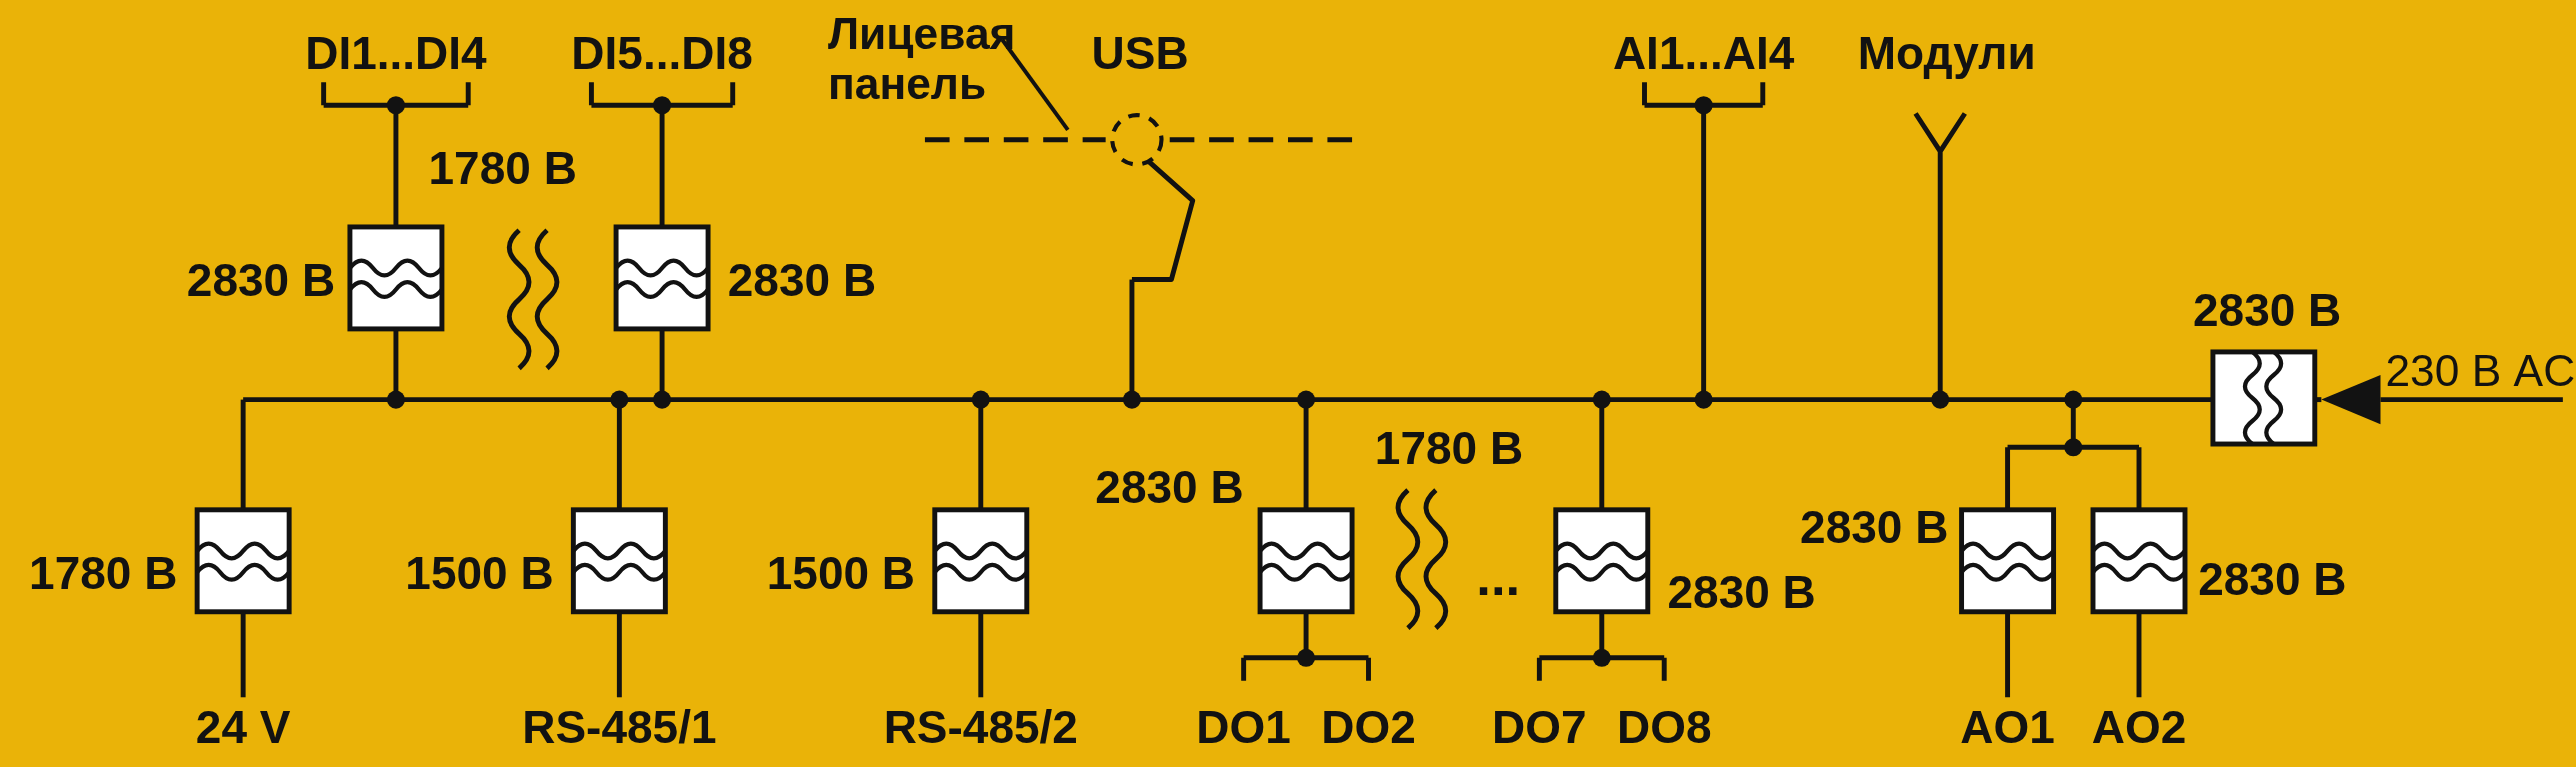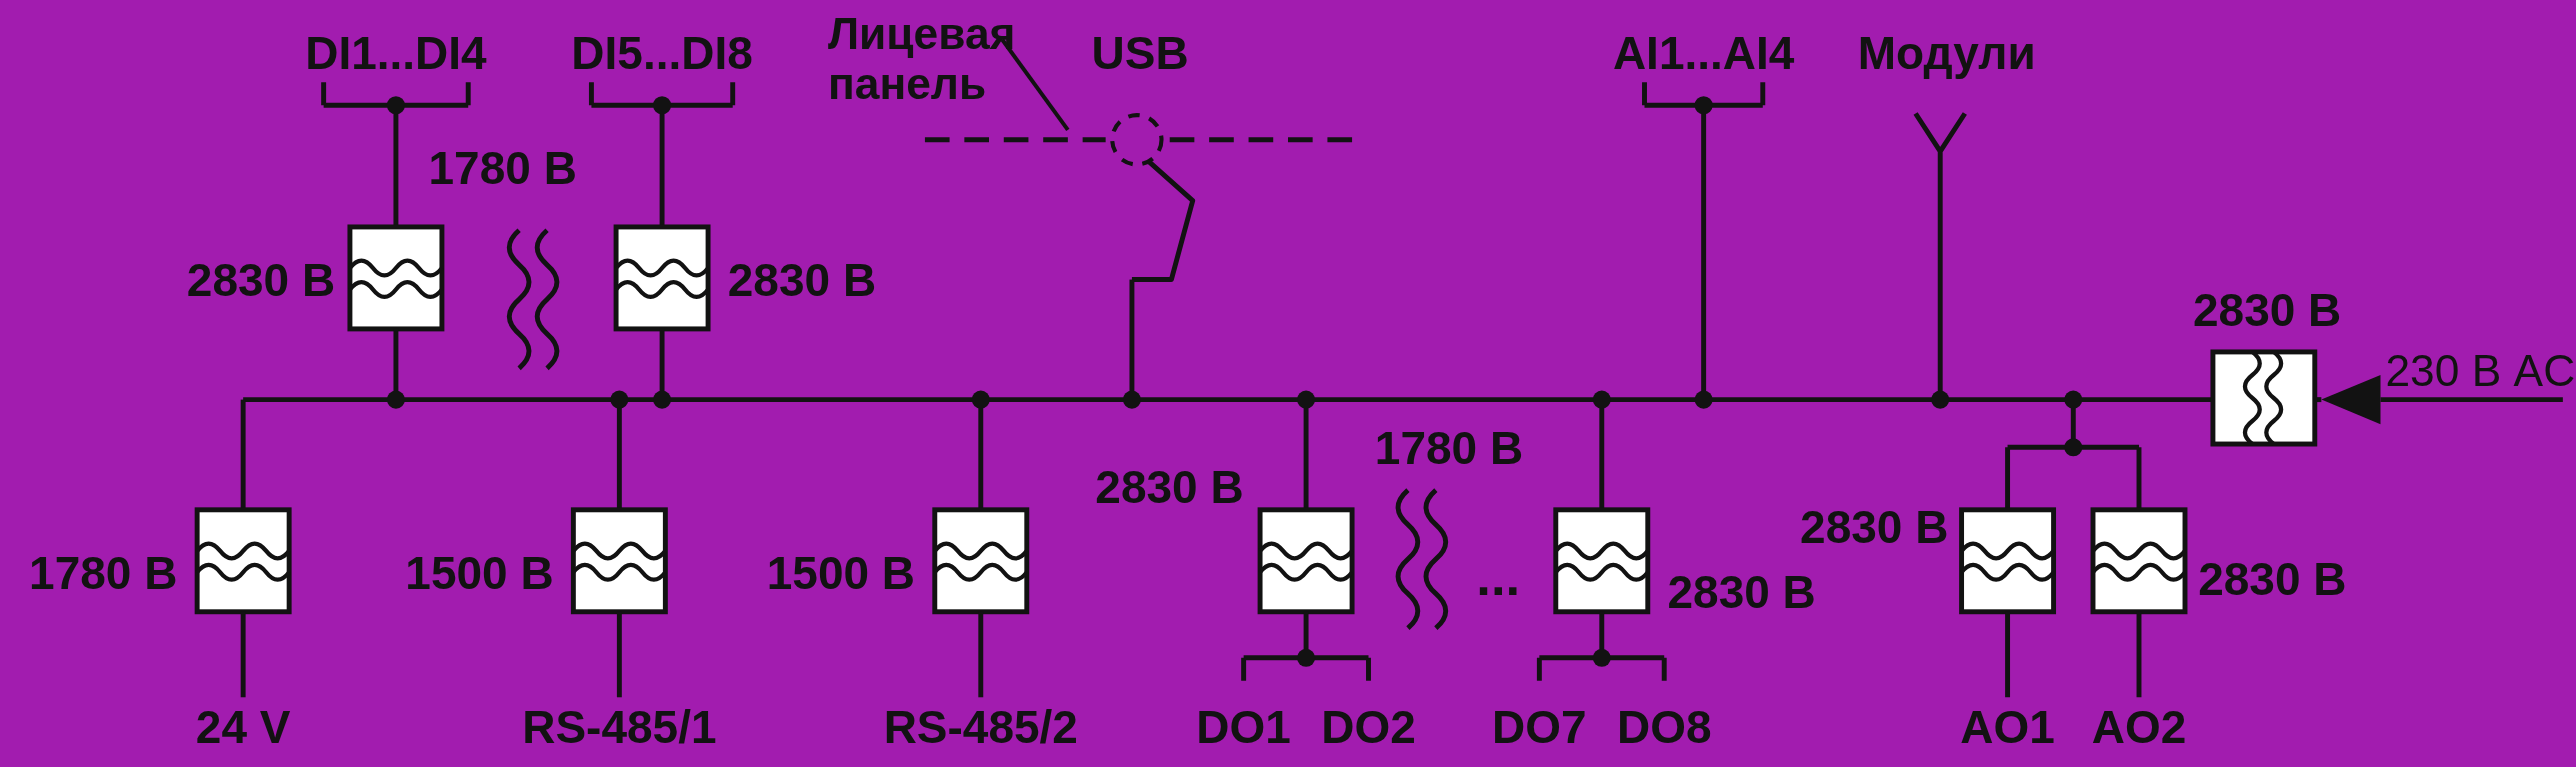--- a/index.html
+++ b/index.html
@@ -1,16 +1,16 @@
 <!DOCTYPE html>
 <html style="font-size:11.8px"><head>
 <meta charset="utf-8">
 <style>
   html,body{margin:0;padding:0;background:#ffffff;}
-  #stage{position:relative;width:2576px;height:768px;background:#a21caf;overflow:hidden;}
+  #stage{position:relative;width:2576px;height:768px;background:#eab308;overflow:hidden;}
   svg{display:block;width:100%;height:100%;}
   text{font-family:"Liberation Sans","DejaVu Sans",sans-serif;font-weight:bold;font-size:28px;fill:#121212;}
   text.r{font-weight:normal;font-size:27px;}
   text.big{font-size:32px;}
   .ln{stroke:#121212;stroke-width:3;fill:none;}
   .dash{stroke:#121212;stroke-width:3;fill:none;stroke-dasharray:15 9;}
   .dot{fill:#121212;stroke:none;}
 </style>
 </head>
 <body>

